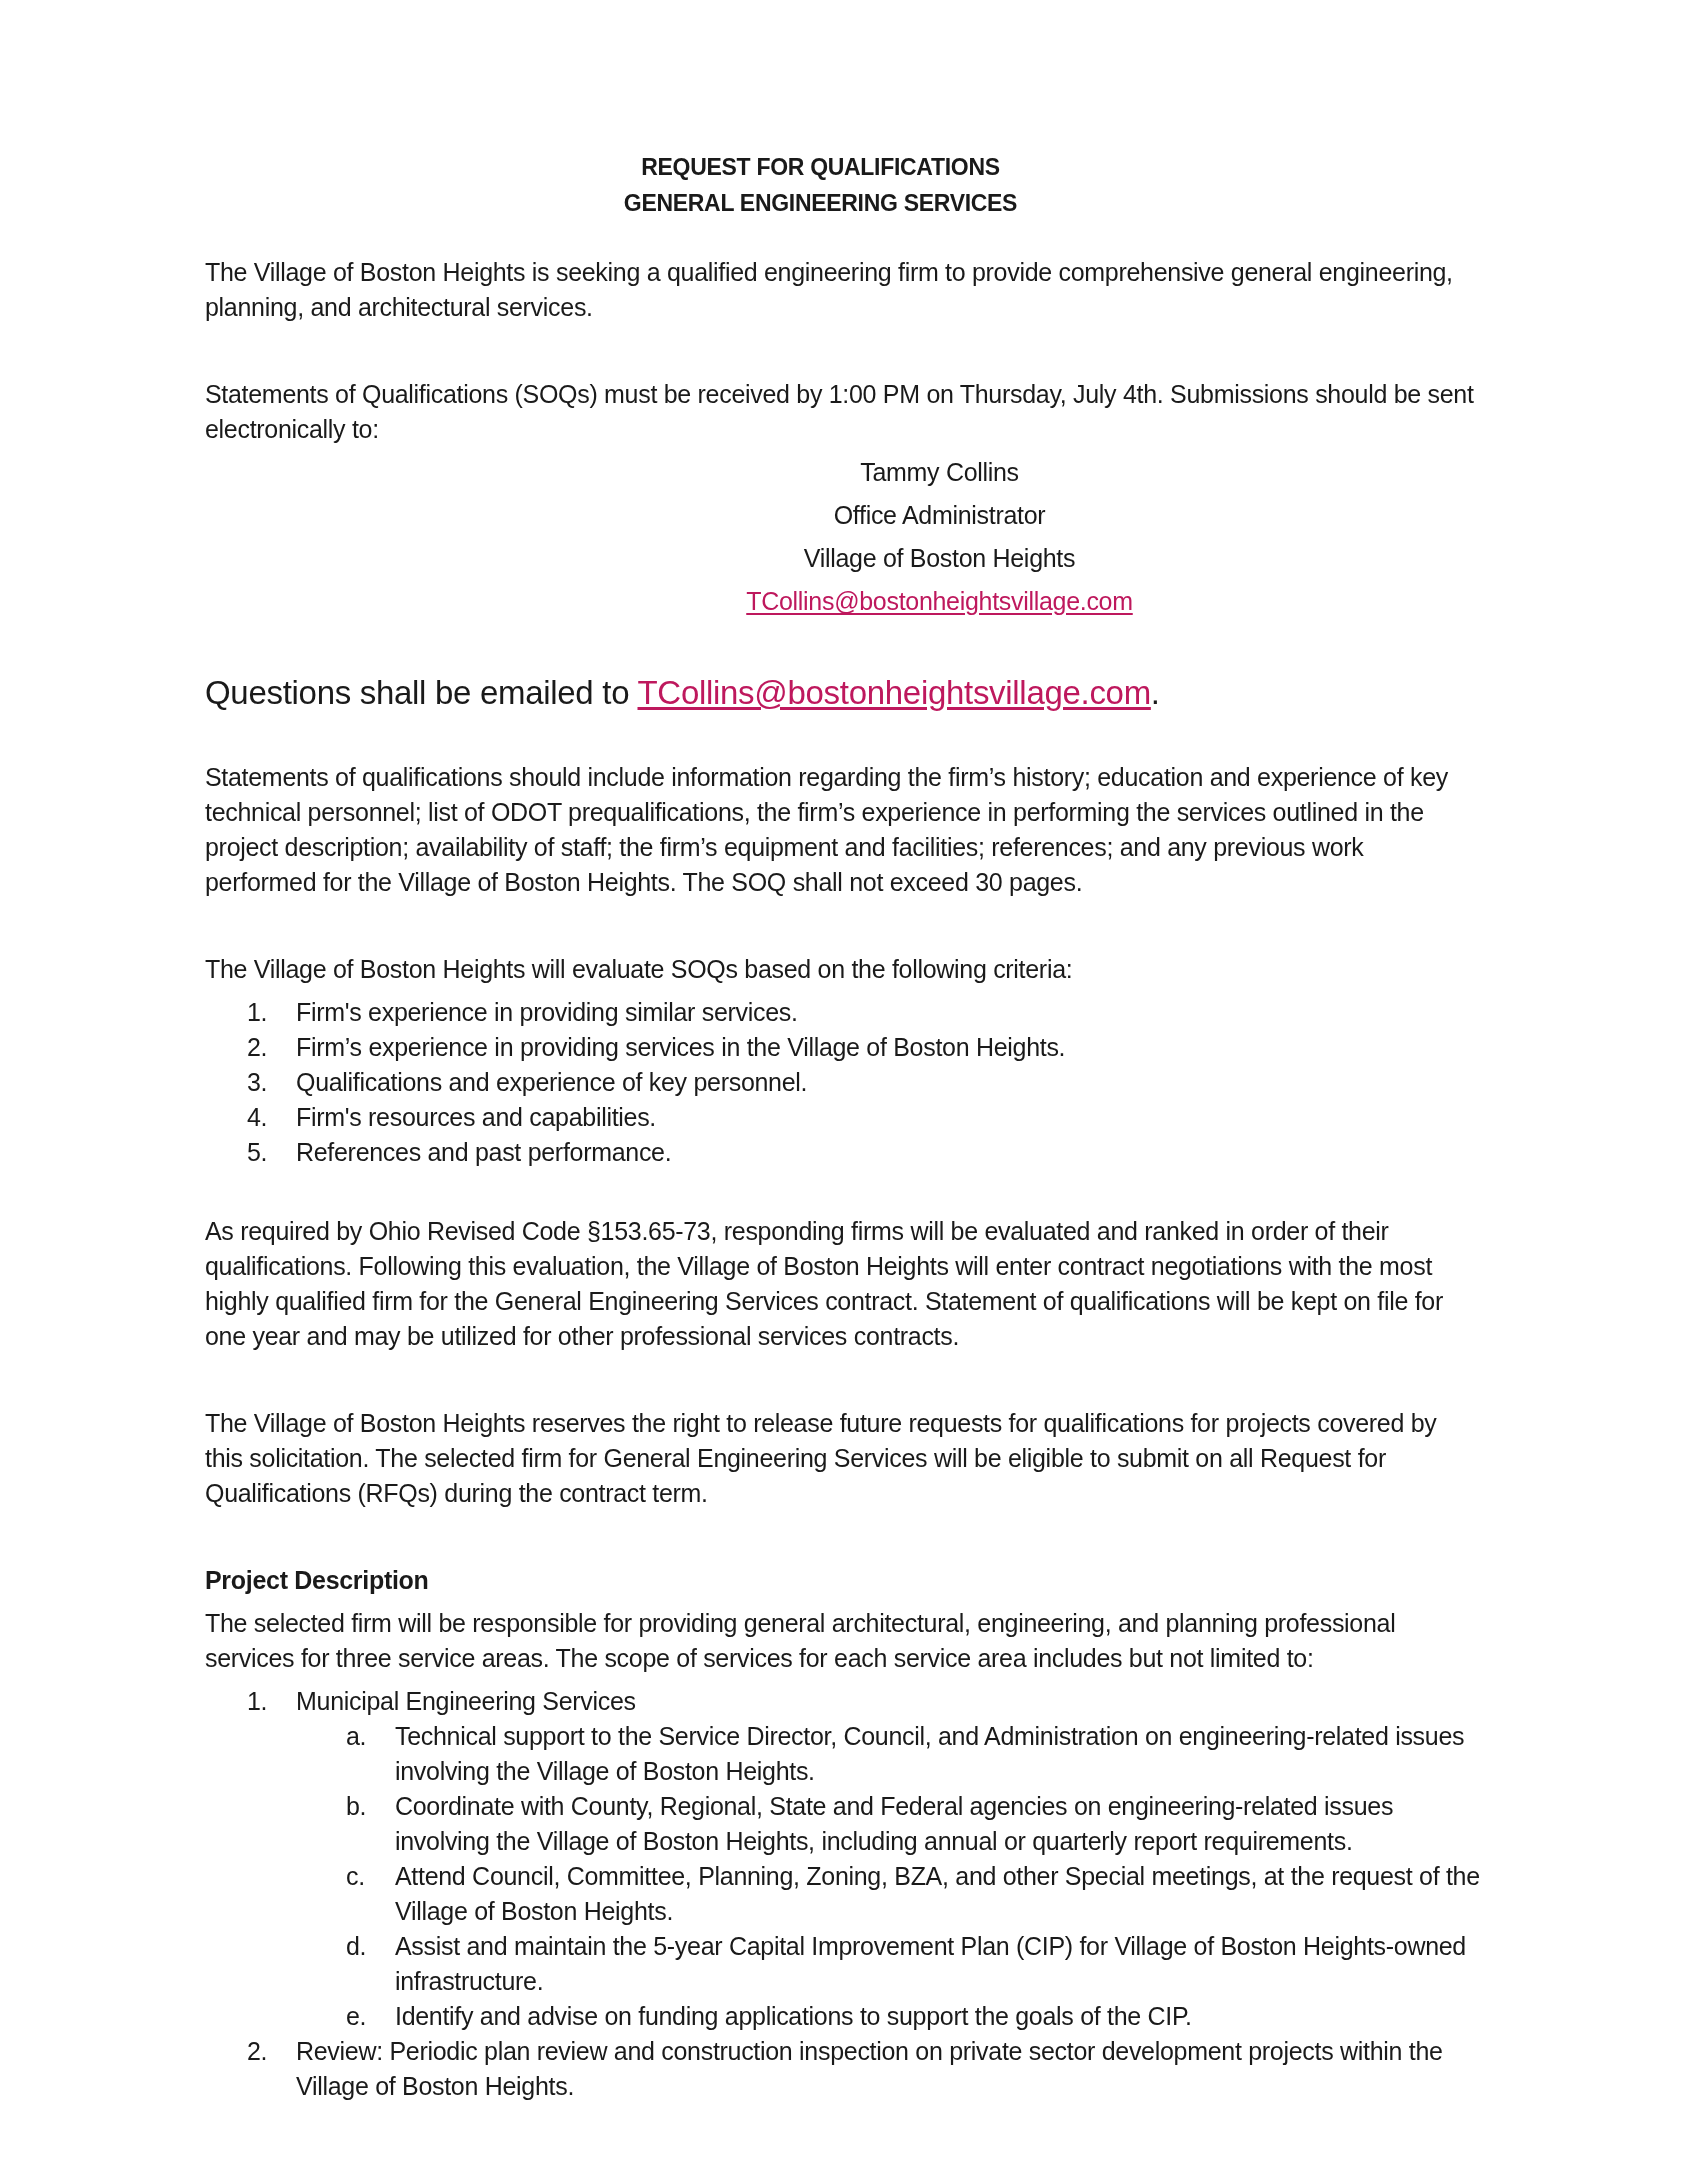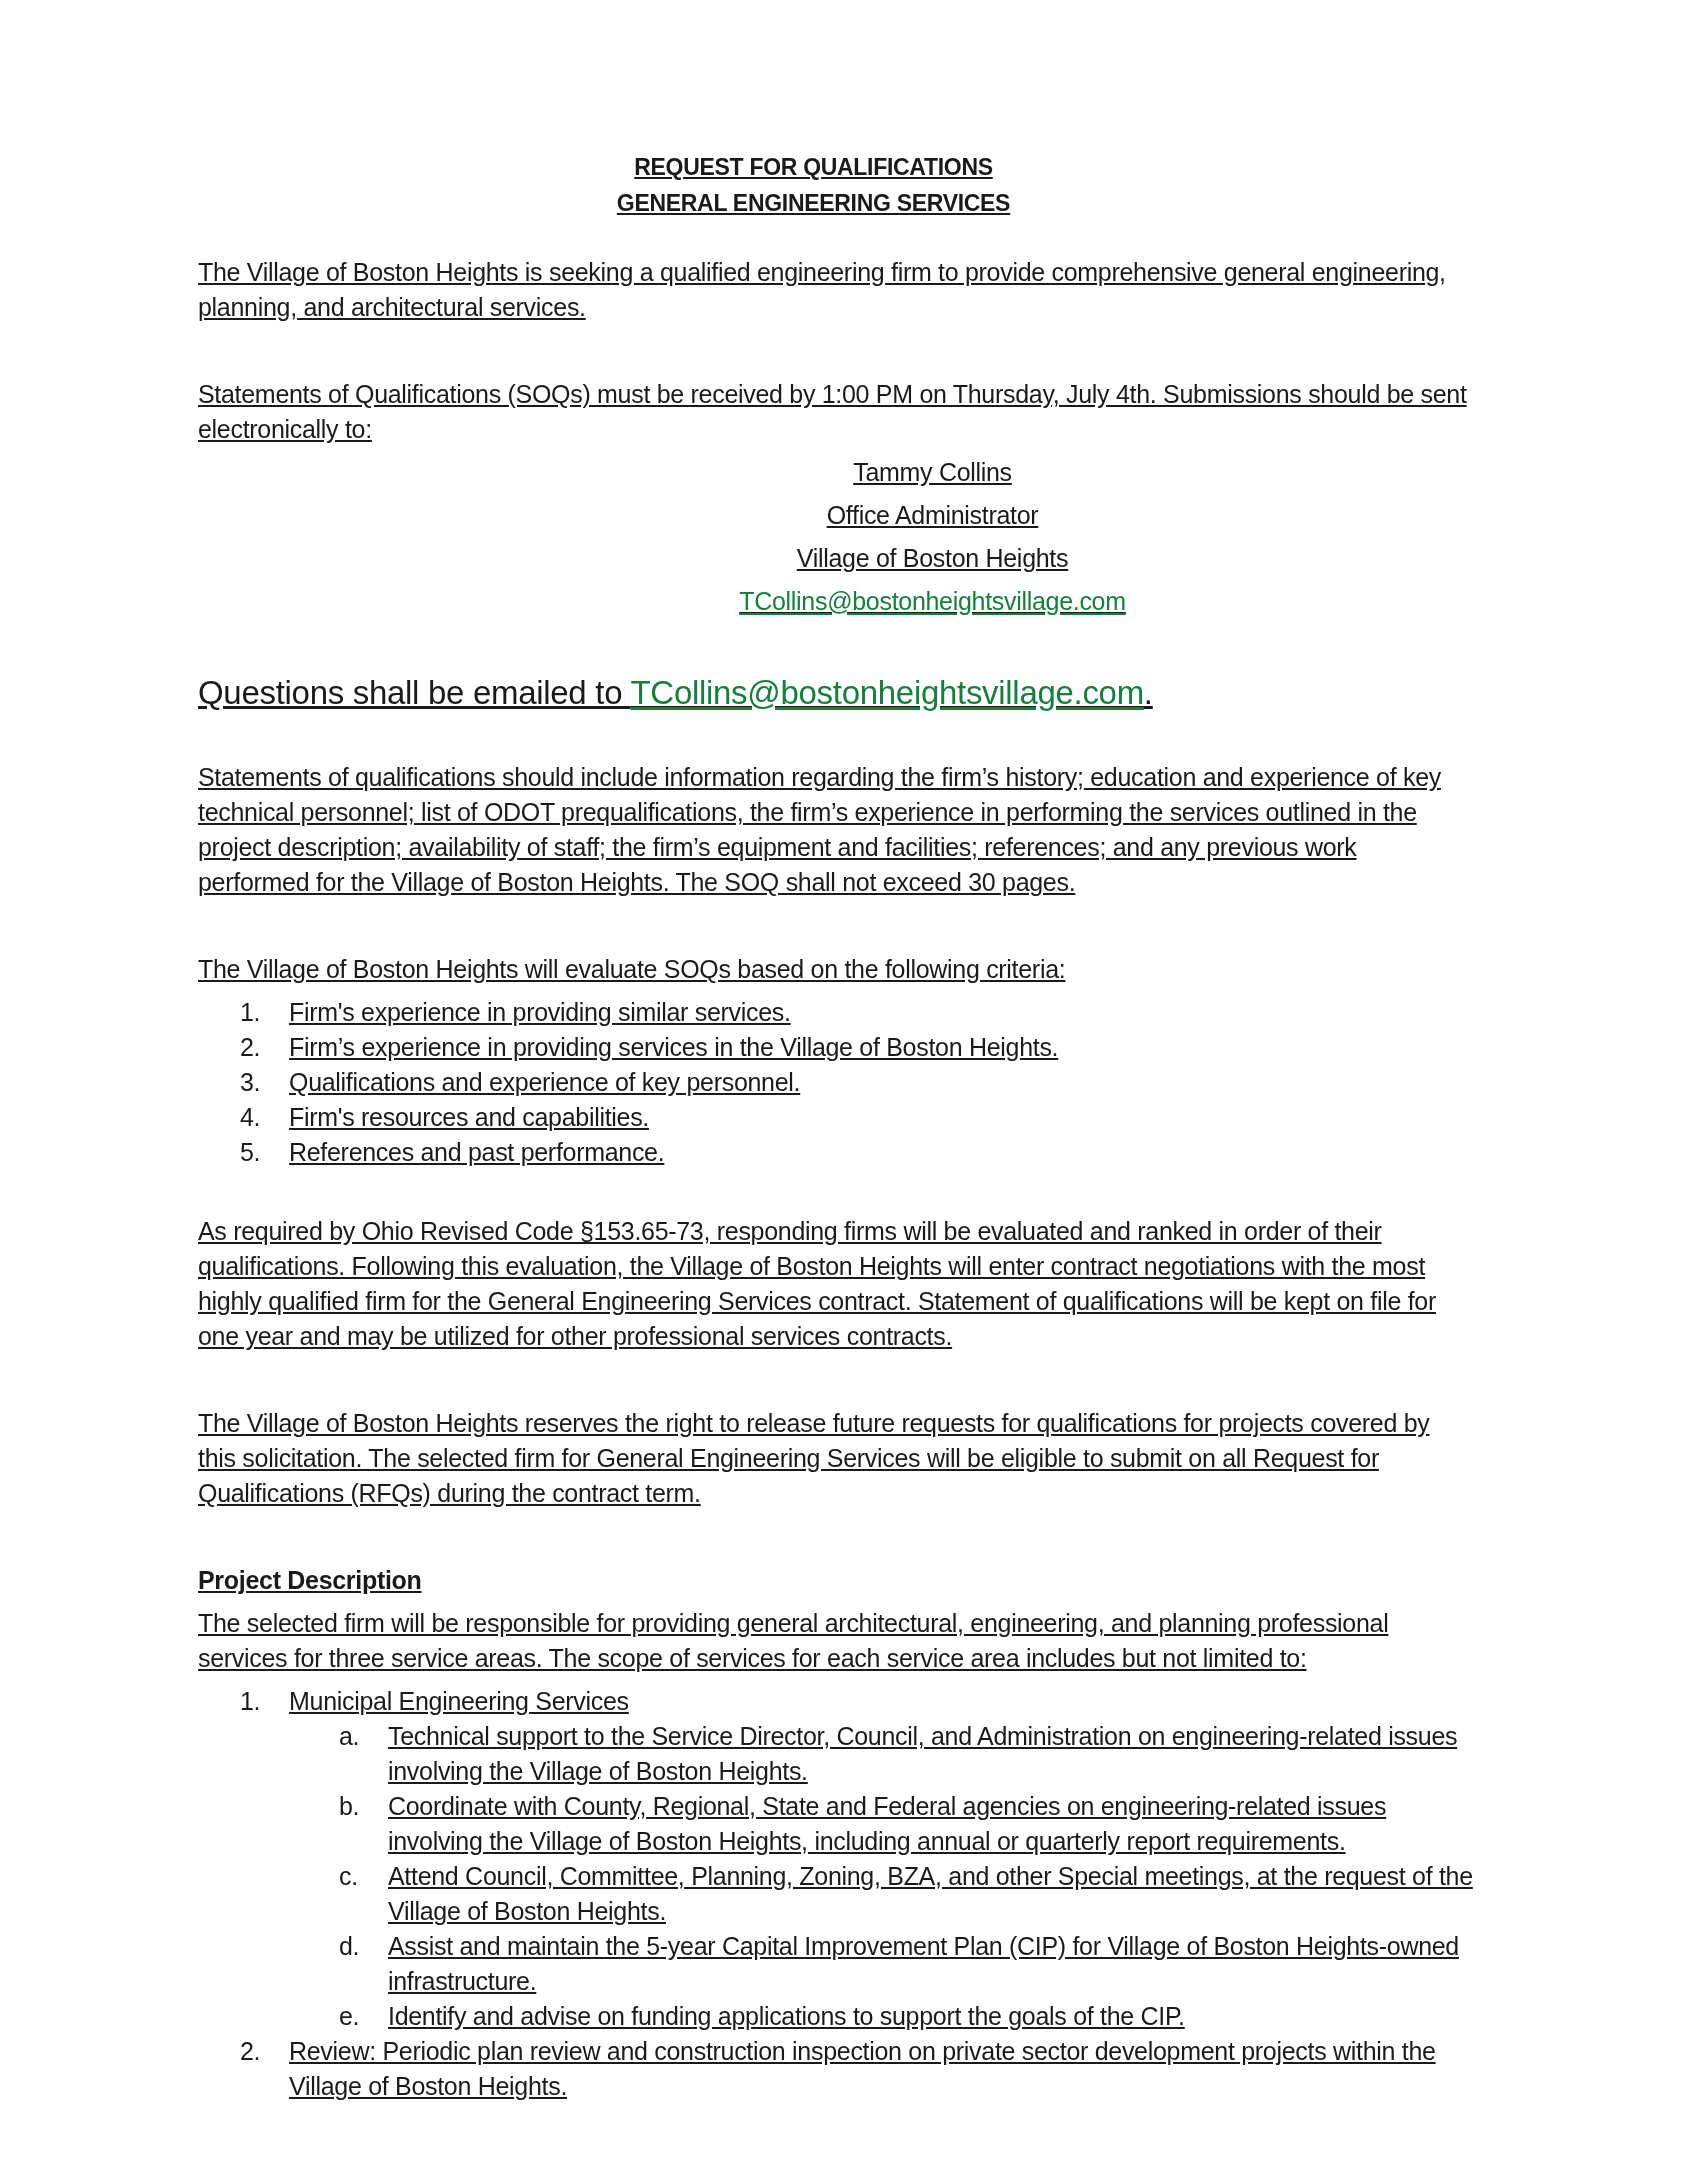--- a/index.html
+++ b/index.html
@@ -2,34 +2,33 @@
 <html><head>
   <meta charset="utf-8">
   <style>
     html, body { margin: 0; padding: 0; background: #ffffff; }
     body {
       width: 1683px; height: 2178px; position: relative; overflow: hidden;
       font-family: "Liberation Sans", sans-serif;
       color: #1a1a1a;
     }
     .page {
-      position: absolute; left: 190px; top: 149px; width: 1287px;
+      position: absolute; left: 197px; top: 149px; width: 1287px;
       font-size: 25px; line-height: 35px;
       letter-spacing: -0.3px;
-      text-decoration: underline;
     }
     .title {
       text-align: center; font-weight: bold; font-size: 23px; line-height: 36px;
       margin: 0; padding-right: 40px;
     }
     p { margin: 8px; }
     .gap { height: 36px; }
     .intro { margin-top: 34px; }
     .contact { padding-left: 198px; text-align: center; }
-    .link { color: #15803d; text-decoration: underline; text-underline-offset: 3px; }
+    .link { color: #be185d; text-decoration: underline; text-underline-offset: 3px; }
     .questions { font-size: 33px; letter-spacing: -0.3px; }
     .li { position: relative; padding-left: 99px; }
     .li .num { position: absolute; left: 50px; }
     .sub { list-style: none; margin: 0; padding: 0; }
     .sub .li2 { position: relative; padding-left: 198px; }
     .sub .li2 .letter { position: absolute; left: 149px; }
     .heading { font-weight: bold; }
   </style>
 </head>
 <body>

